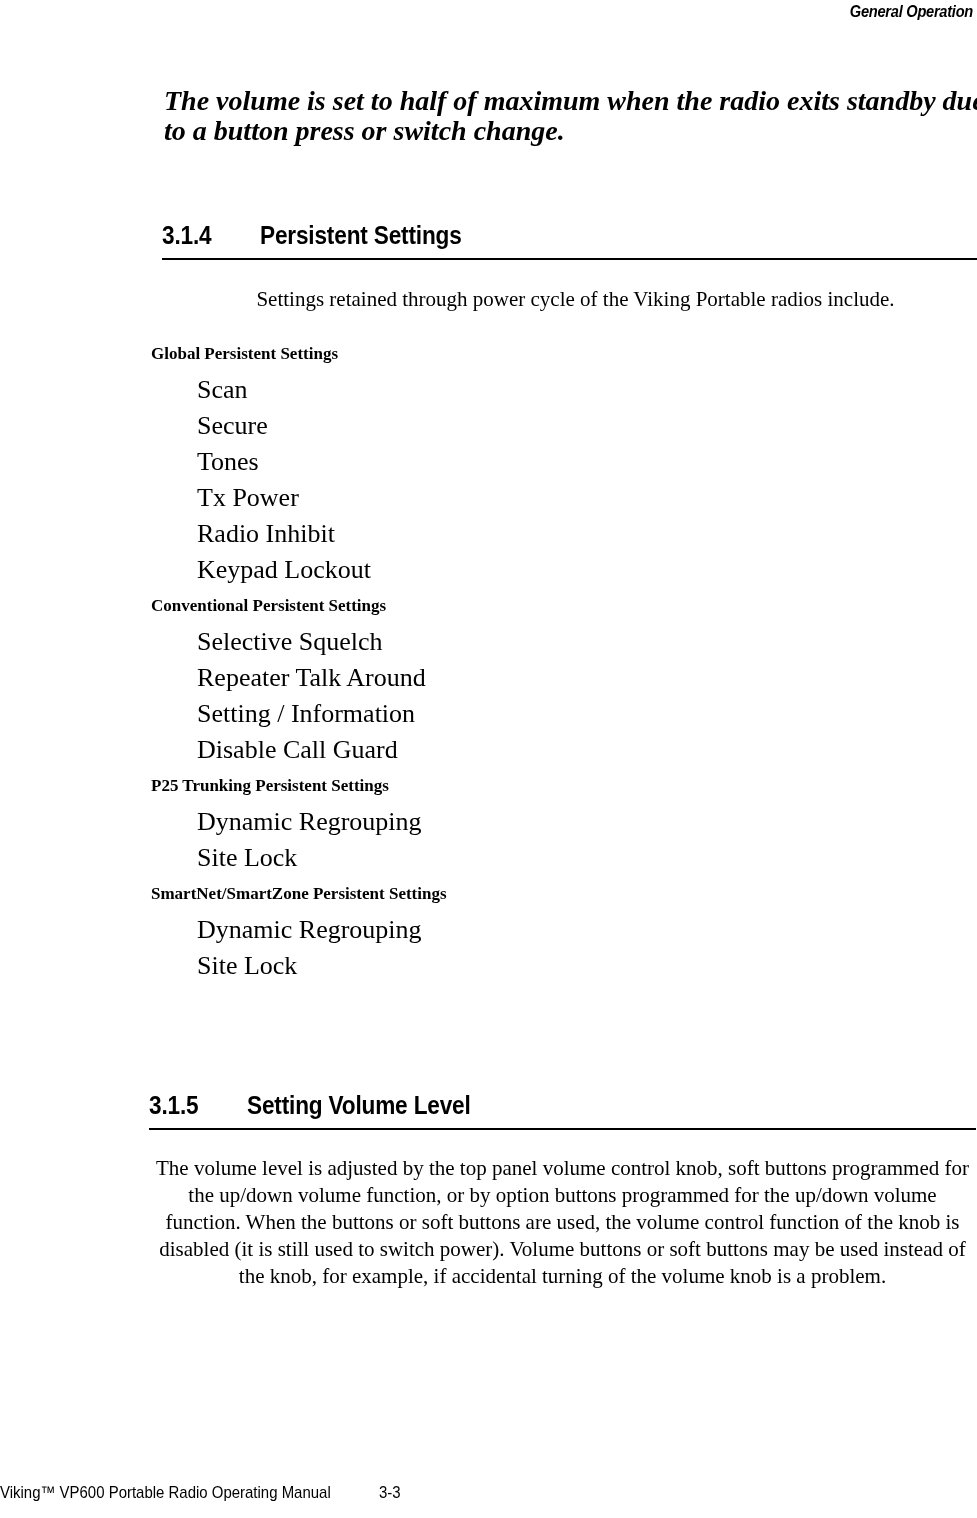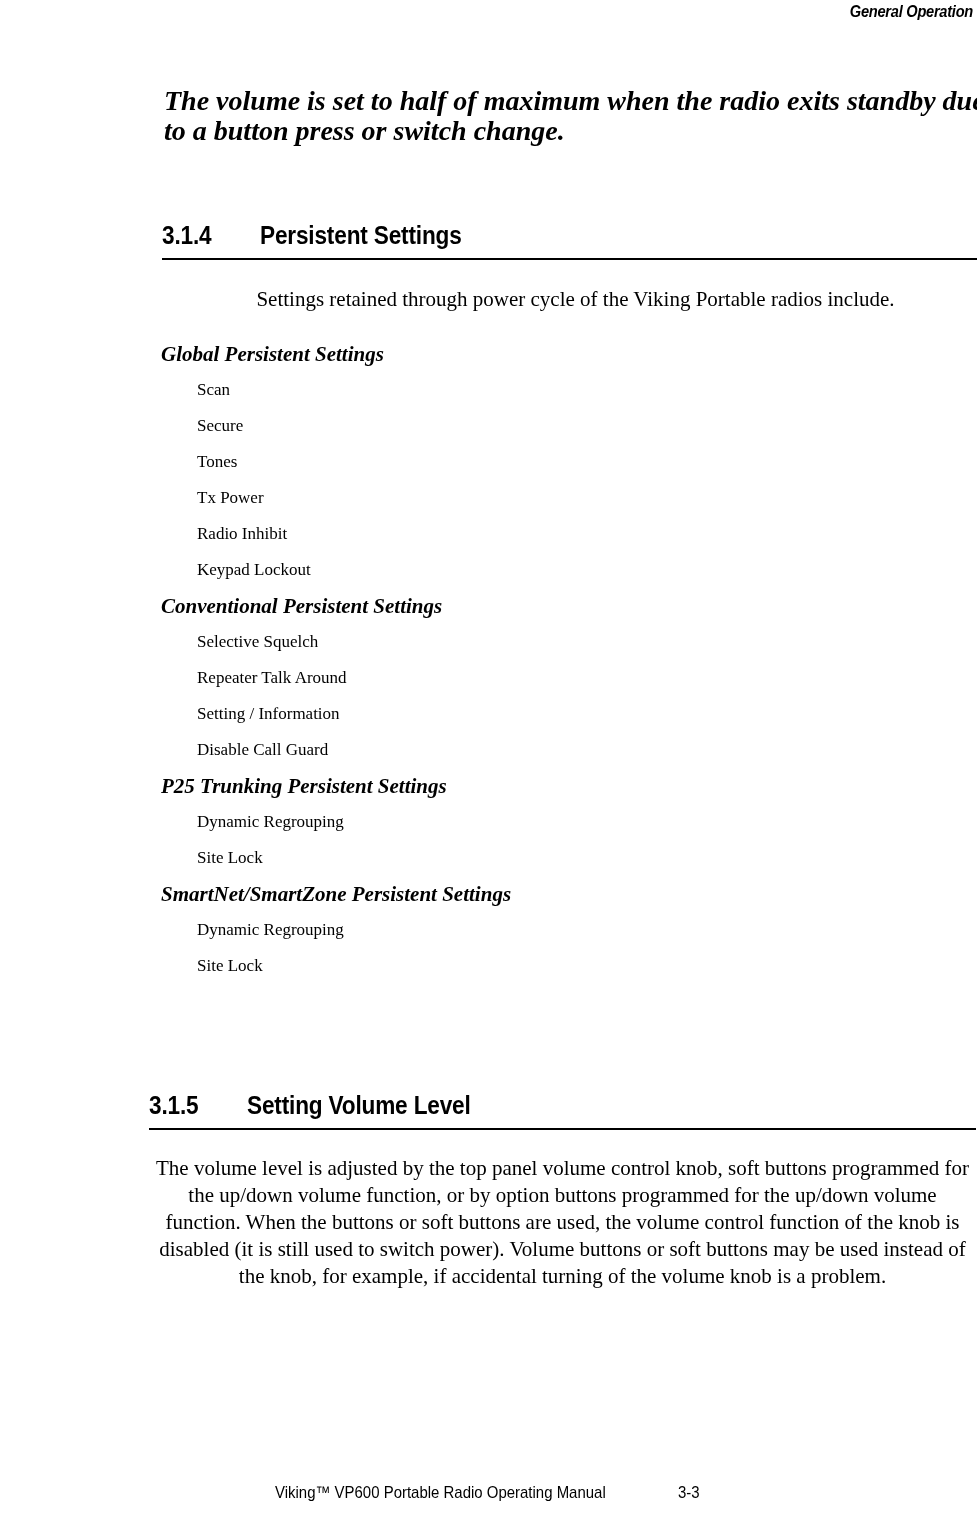--- a/index.html
+++ b/index.html
@@ -93,46 +93,44 @@
 
   
   .settings-list {
     position: absolute;
     left: 0;
     top: 336px;
     width: 700px;
   }
   .group-title {
     font-weight: bold;
-    font-size: 21px;
+    font-size: 17px;
     line-height: 36px;
-    margin-left: 12px;
-    white-space: nowrap;
-    font-style: italic;
+    margin-left: 2px;
+    white-space: nowrap;
   }
   .group-item {
-    font-size: 17px;
+    font-size: 26px;
     line-height: 36px;
     margin-left: 48px;
     white-space: nowrap;
   }
 
   
   .page-footer {
     position: absolute;
     left: 0;
     right: 2px;
     bottom: 12px;
     height: 26px;
     font-family: "Liberation Sans", "DejaVu Sans", sans-serif;
     font-size: 17px;
     display: flex;
-    justify-content: center;
+    justify-content: flex-start;
     align-items: center;
-    gap: 24px;
   }
   .footer-left {
     transform: scaleX(0.88);
     transform-origin: left center;
     white-space: nowrap;
   }
   .footer-right {
     transform: scaleX(0.88);
     transform-origin: right center;
     white-space: nowrap;

